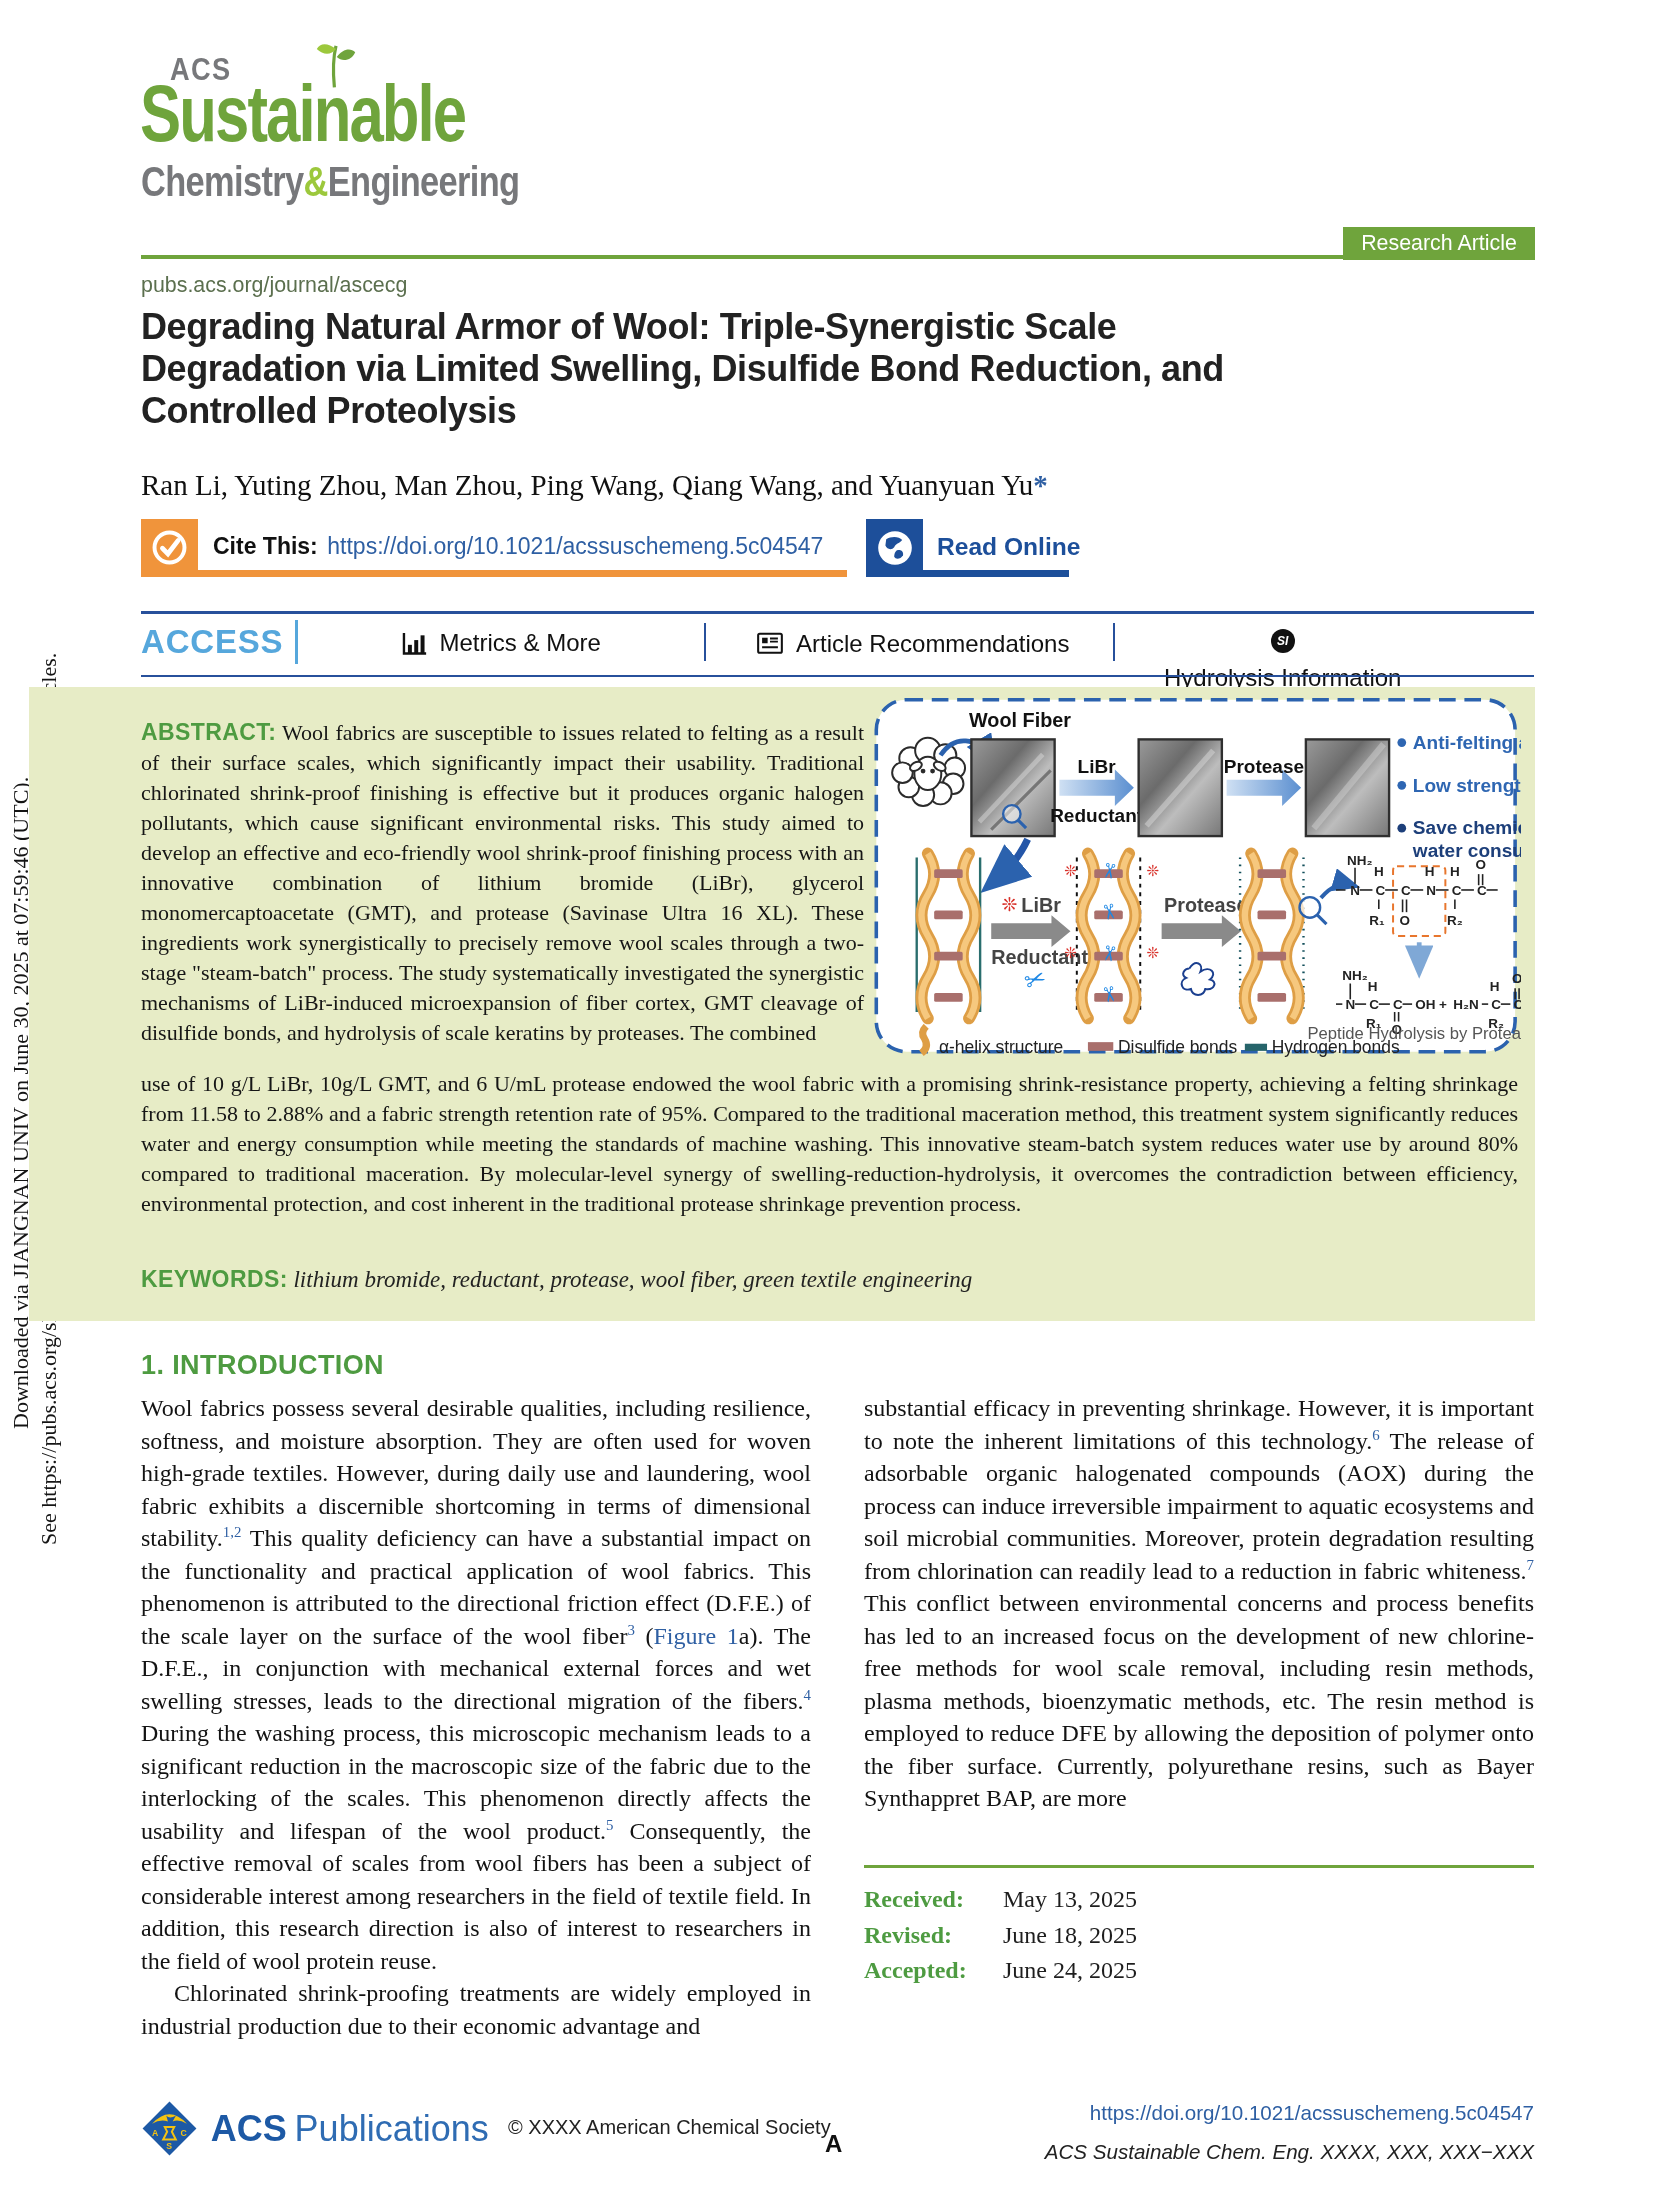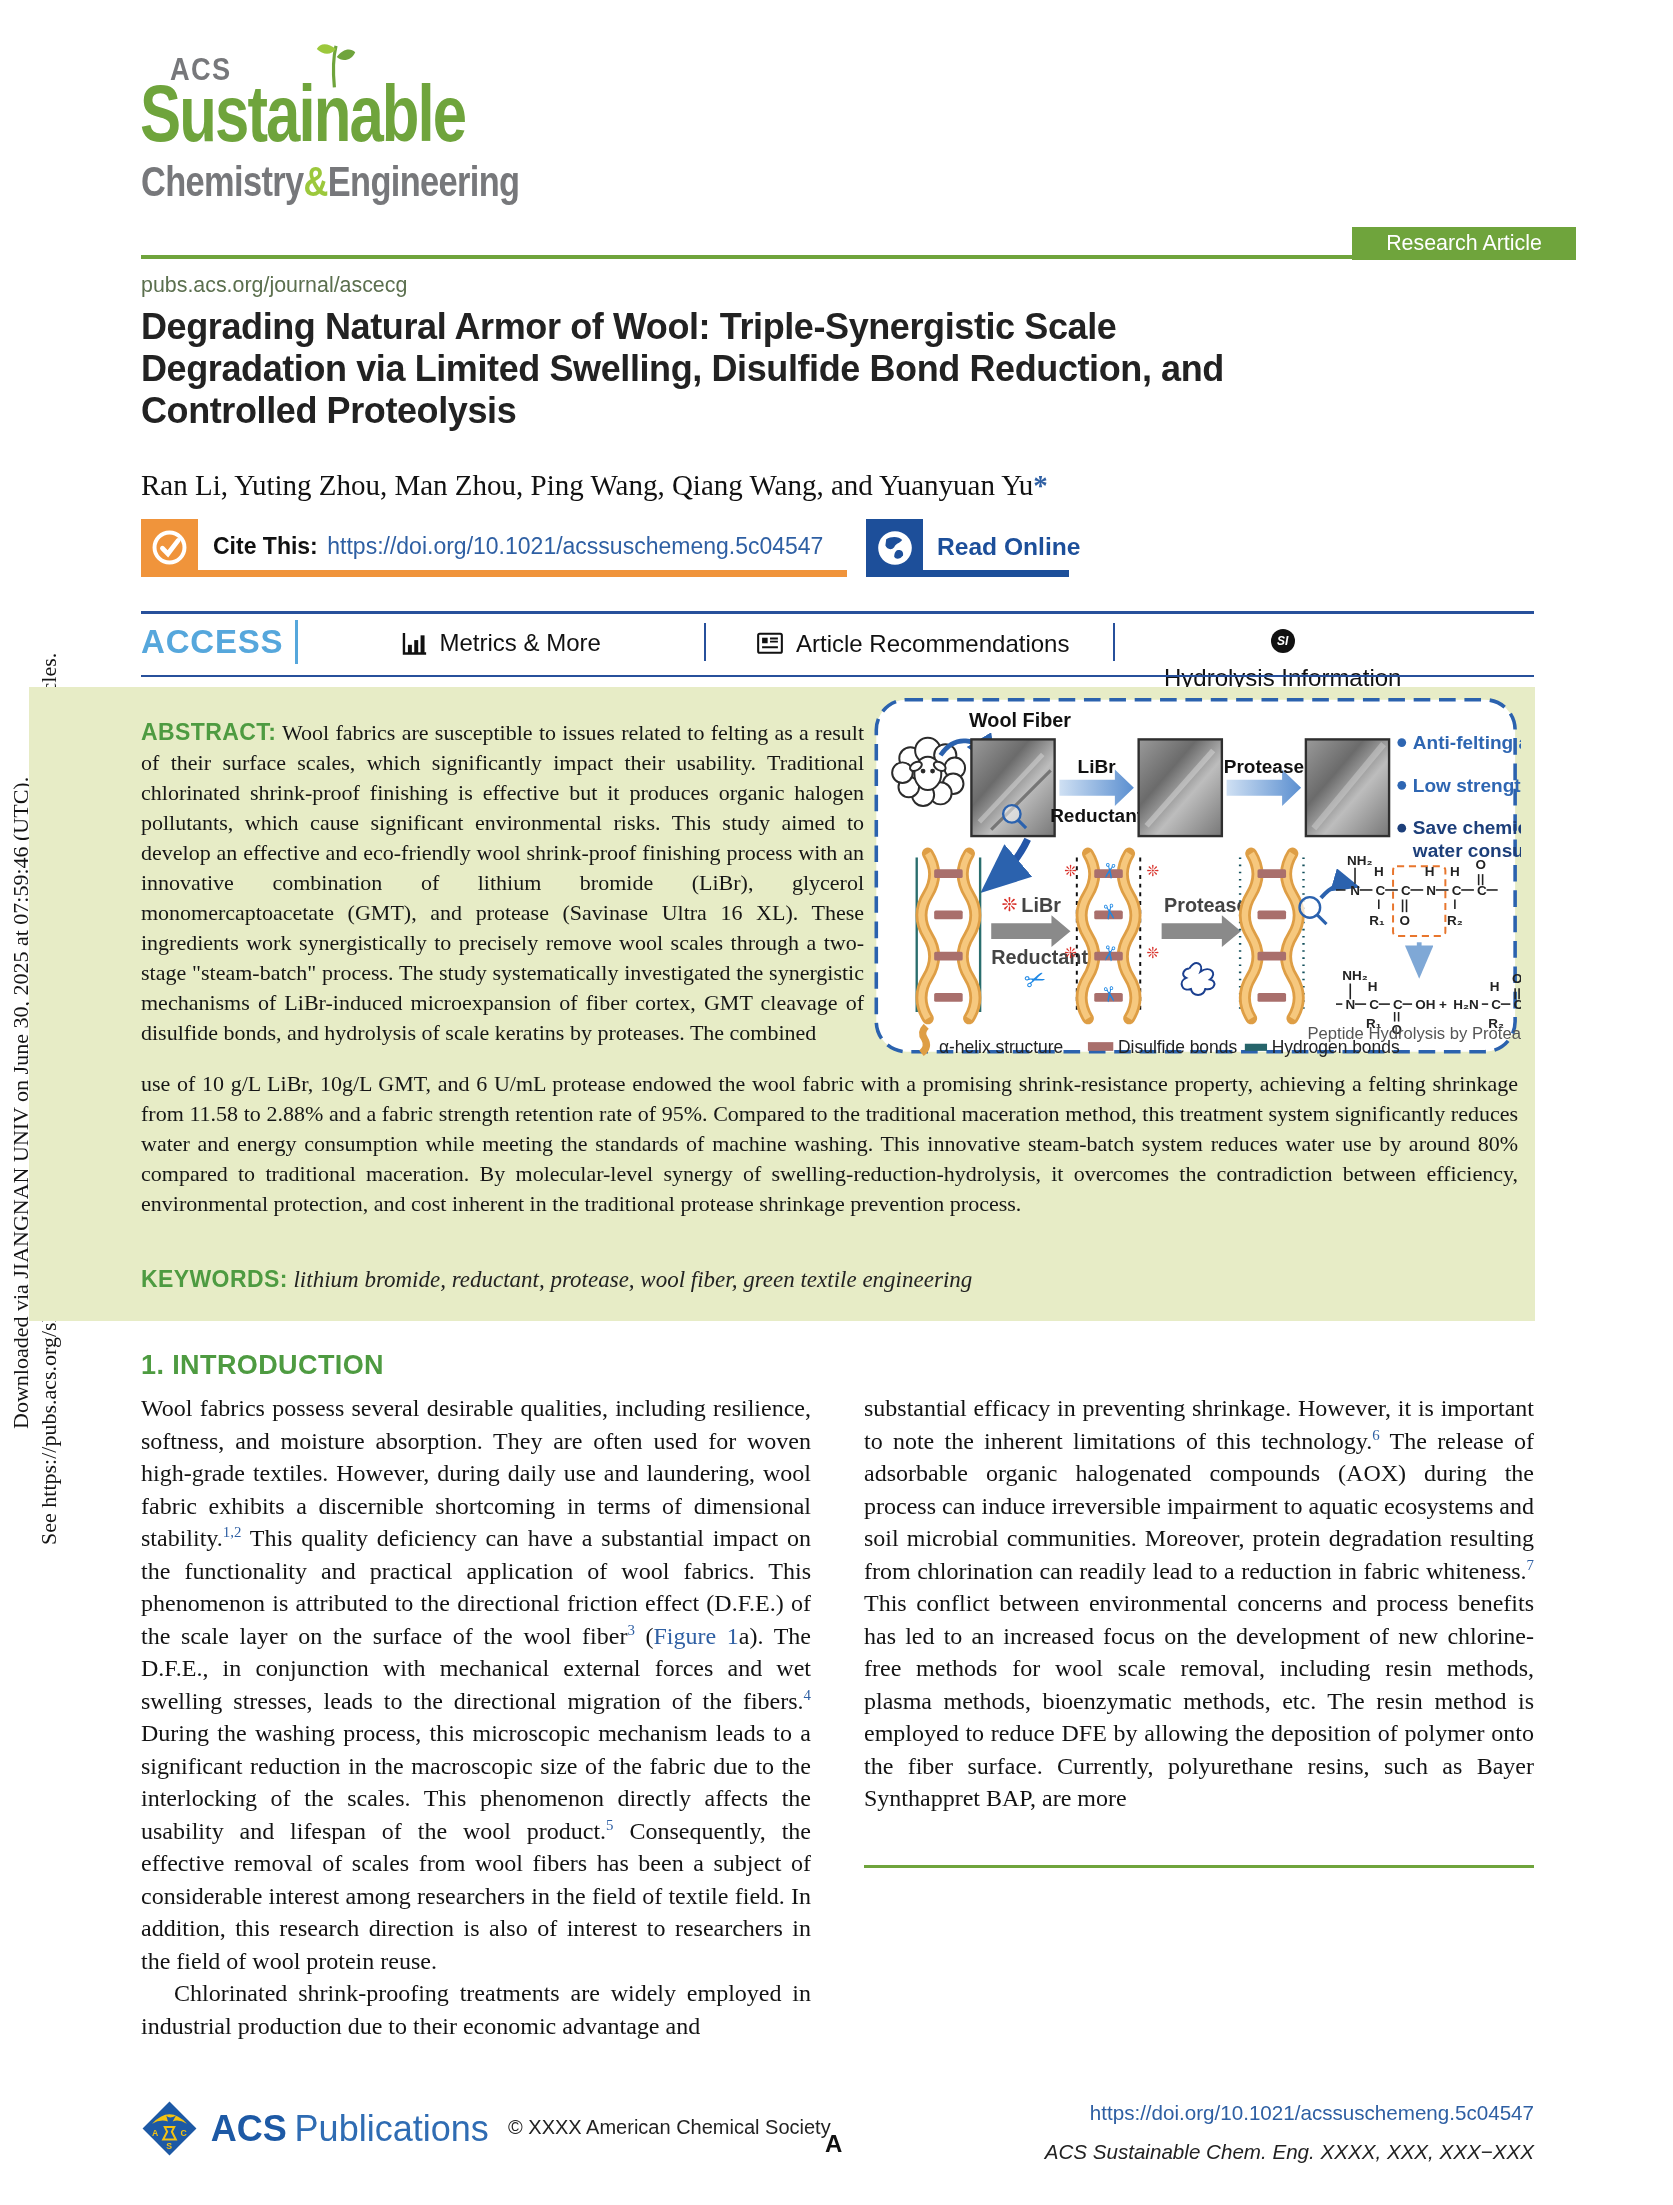--- a/index.html
+++ b/index.html
@@ -17,22 +17,22 @@
   
   .logo-acs{left:170px;top:51px;font:bold 32px "Liberation Sans",sans-serif;color:var(--gray-logo);
             letter-spacing:1.6px;transform:scaleX(.85);transform-origin:0 0;}
   .logo-sus{left:140px;top:68px;font:bold 79px "Liberation Sans",sans-serif;color:var(--green-brand);
             letter-spacing:-2.4px;transform:scaleX(.78);transform-origin:0 0;}
   .logo-chem{left:141px;top:157px;font:bold 43px "Liberation Sans",sans-serif;color:var(--gray-logo);
              letter-spacing:-0.8px;transform:scaleX(.8);transform-origin:0 0;}
   .logo-chem .amp{color:#9CC83C;}
   .leaf{left:312px;top:41px;}
   .head-rule{left:141px;top:255px;width:1393px;height:4px;background:var(--green-brand);}
-  .badge{left:1343px;top:227px;width:224px;height:33px;background:var(--green-brand);color:#fff;
-         font:21.4px "Liberation Sans",sans-serif;display:flex;align-items:center;justify-content:center;margin-left:9px;}
+  .badge{left:1343px;top:227px;width:192px;height:33px;background:var(--green-brand);color:#fff;
+         font:21.4px "Liberation Sans",sans-serif;display:flex;align-items:center;justify-content:center;}
   .pubs{left:141px;top:273px;font:21.4px "Liberation Sans",sans-serif;color:#5B6F4E;}
   .title{left:141px;top:306px;width:1285px;font:bold 36px "Liberation Sans",sans-serif;
          line-height:42px;color:#222;white-space:pre-line;letter-spacing:-0.4px;}
   .authors{left:141px;top:469px;font:29px "Liberation Serif",serif;color:#111;}
   .authors .star{color:var(--blue-link);font-weight:bold;}
   
   .cite-ico{left:141px;top:519px;width:57px;height:57px;background:var(--orange);
             display:flex;align-items:center;justify-content:center;}
   .cite-text{left:213px;top:533px;font:bold 23px "Liberation Sans",sans-serif;color:#111;}
   .cite-text a{font-weight:normal;color:var(--blue-link);text-decoration:none;margin-left:9.5px;}
@@ -356,20 +356,34 @@
   <h2 class="abs sec-head">1. INTRODUCTION</h2>
   <div class="abs col col-l">
     <p><span>Wool fabrics possess several desirable qualities, including resilience, softness, and moisture absorption. They are often used for woven high-grade textiles. However, during daily use and laundering, wool fabric exhibits a discernible shortcoming in terms of dimensional stability.</span><span class="sup">1,2</span><span> This quality deficiency can have a substantial impact on the functionality and practical application of wool fabrics. This phenomenon is attributed to the directional friction effect (D.F.E.) of the scale layer on the surface of the wool fiber</span><span class="sup">3</span><span> (</span><span class="link">Figure 1</span><span>a). The D.F.E., in conjunction with mechanical external forces and wet swelling stresses, leads to the directional migration of the fibers.</span><span class="sup">4</span><span> During the washing process, this microscopic mechanism leads to a significant reduction in the macroscopic size of the fabric due to the interlocking of the scales. This phenomenon directly affects the usability and lifespan of the wool product.</span><span class="sup">5</span><span> Consequently, the effective removal of scales from wool fibers has been a subject of considerable interest among researchers in the field of textile field. In addition, this research direction is also of interest to researchers in the field of wool protein reuse.</span></p>
     <p class="ind">Chlorinated shrink-proofing treatments are widely employed in industrial production due to their economic advantage and</p>
   </div>
   <div class="abs col col-r">
     <p><span>substantial efficacy in preventing shrinkage. However, it is important to note the inherent limitations of this technology.</span><span class="sup">6</span><span> The release of adsorbable organic halogenated compounds (AOX) during the process can induce irreversible impairment to aquatic ecosystems and soil microbial communities. Moreover, protein degradation resulting from chlorination can readily lead to a reduction in fabric whiteness.</span><span class="sup">7</span><span> This conflict between environmental concerns and process benefits has led to an increased focus on the development of new chlorine-free methods for wool scale removal, including resin methods, plasma methods, bioenzymatic methods, etc. The resin method is employed to reduce DFE by allowing the deposition of polymer onto the fiber surface. Currently, polyurethane resins, such as Bayer Synthappret BAP, are more</span></p>
   </div>
 
   <div class="abs dates-rule"></div>
+  <div class="abs dates">
+    <div class="row">
+        <span class="lbl">Received:</span>
+        <span>May 13, 2025</span>
+      </div>
+    <div class="row">
+        <span class="lbl">Revised:</span>
+        <span>June 18, 2025</span>
+      </div>
+    <div class="row">
+        <span class="lbl">Accepted:</span>
+        <span>June 24, 2025</span>
+      </div>
+  </div>
 
   <div class="abs f-logo">
     <svg width="57" height="57" viewBox="0 0 72 72">
       <polygon points="36,2 70,36 36,70 2,36" fill="#1D59A5"></polygon>
       <path d="M14 30 Q 36 6 58 30 Q 48 24 40 27 L 44 20 Q 36 24 32 20 L 34 27 Q 24 24 14 30 Z" fill="#F3C212"></path>
       <path d="M30 34 H42 L39 40 L44 50 H28 L33 40 Z" fill="none" stroke="#F3C212" stroke-width="2.5"></path>
       <text x="14" y="46" font-size="11" font-weight="bold" fill="#F3C212">A</text>
       <text x="50" y="46" font-size="11" font-weight="bold" fill="#F3C212">C</text>
       <text x="32" y="62" font-size="11" font-weight="bold" fill="#F3C212">S</text>
     </svg>

